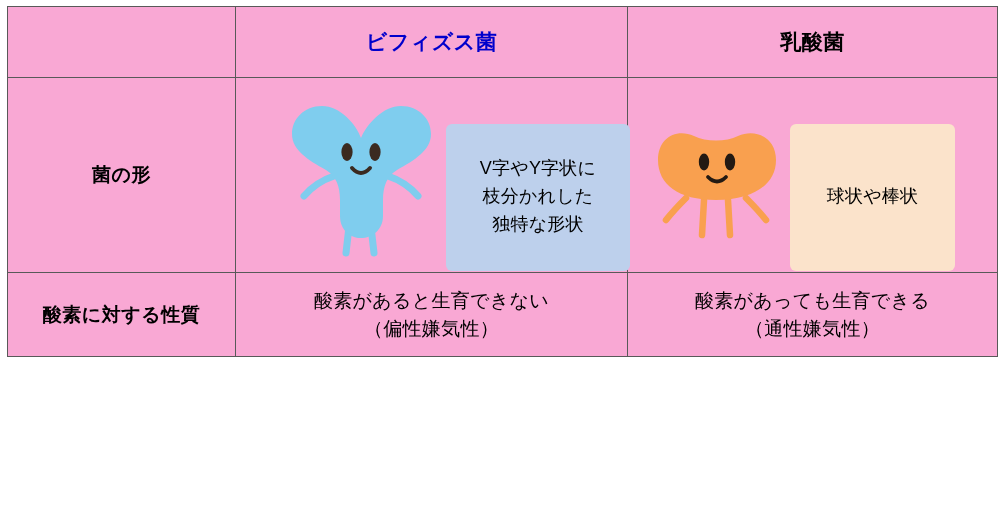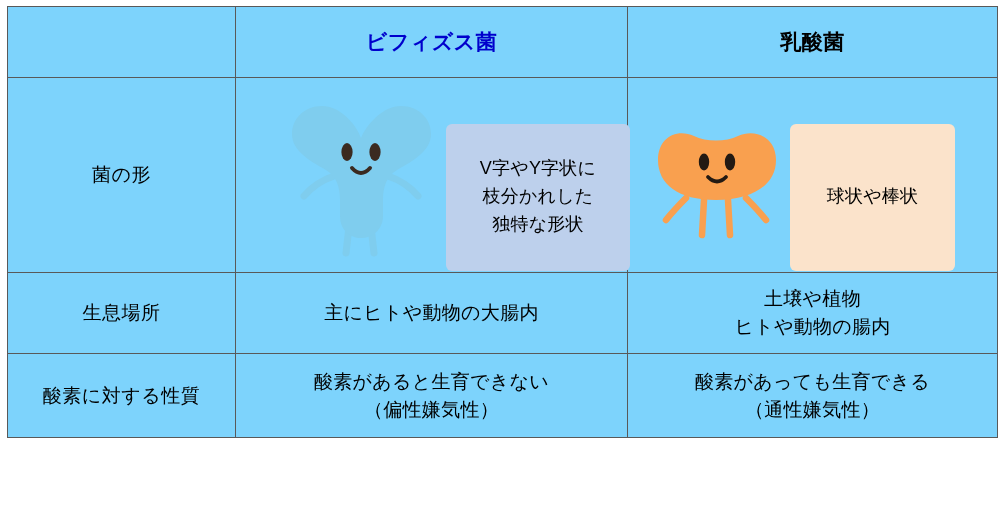--- a/index.html
+++ b/index.html
@@ -28,21 +28,21 @@
     top: 6px;
     width: 991px;
     border-collapse: collapse;
     table-layout: fixed;
   }
   table.compare td {
     border: 1px solid #595959;
     padding: 0;
     vertical-align: middle;
     text-align: center;
-    background: #7dd3fc;
+    background: #f9a8d4;
   }
 
   col.c-label { width: 228px; }
   col.c-bifi  { width: 392px; }
   col.c-lacto { width: 370px; }
 
   tr.r-head td   { height: 70px; }
   tr.r-shape td  { height: 194px; }
   tr.r-habitat td{ height: 80px; }
   tr.r-oxygen td { height: 83px; }
@@ -52,21 +52,21 @@
     font-size: 21px;
     font-weight: bold;
     letter-spacing: 0.5px;
     line-height: 1.2;
   }
   .head-bifi { color: #0000CC; }
   .head-lacto { color: #000000; }
 
   .row-label {
     font-size: 19px;
-    font-weight: normal;
+    font-weight: bold;
     letter-spacing: 0.5px;
     line-height: 1.25;
   }
 
   .cell-text {
     font-size: 19px;
     line-height: 1.45;
     letter-spacing: 0.3px;
     white-space: pre-line;
   }
@@ -215,32 +215,20 @@
                   <path d="M66 77 Q75 86, 84 77" stroke="#231a13" stroke-width="3.8" fill="none" stroke-linecap="round"></path>
                 </svg>
               </div>
 
               <div class="callout callout-lacto">球状や棒状</div>
             </div>
           </div>
         </td>
       </tr>
 
-      <tr class="r-habitat">
-        <td>
-          <span class="row-label">生息場所</span>
-        </td>
-        <td>
-          <div class="cell-text">主にヒトや動物の大腸内</div>
-        </td>
-        <td>
-          <div class="cell-text">土壌や植物
-ヒトや動物の腸内</div>
-        </td>
-      </tr>
 
       <tr class="r-oxygen">
         <td>
           <span class="row-label">酸素に対する性質</span>
         </td>
         <td>
           <div class="cell-text">酸素があると生育できない
 （偏性嫌気性）</div>
         </td>
         <td>

